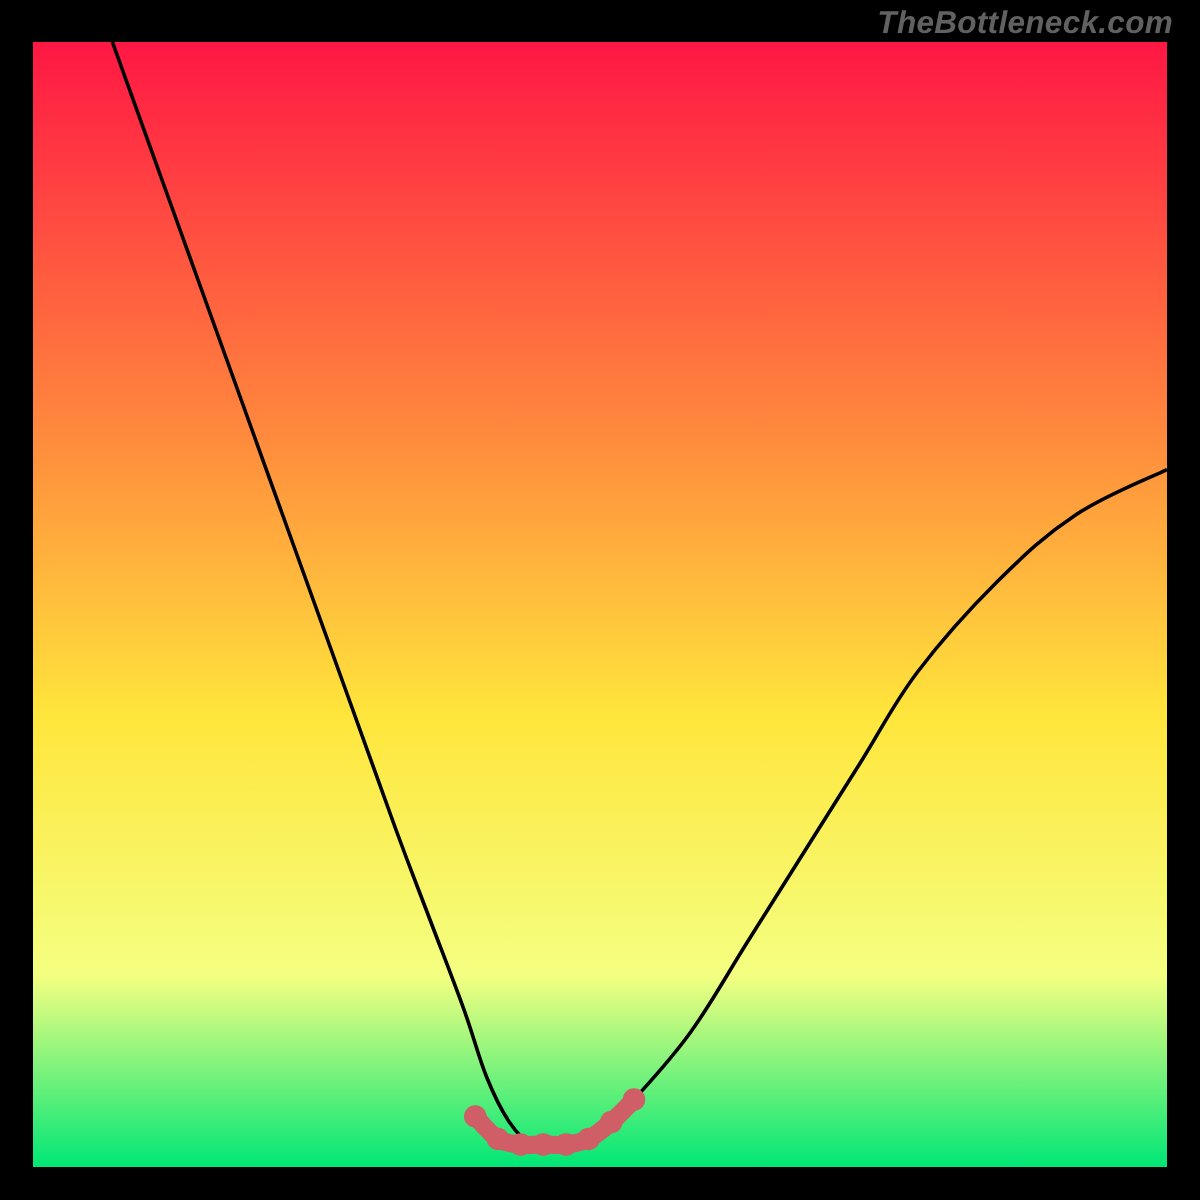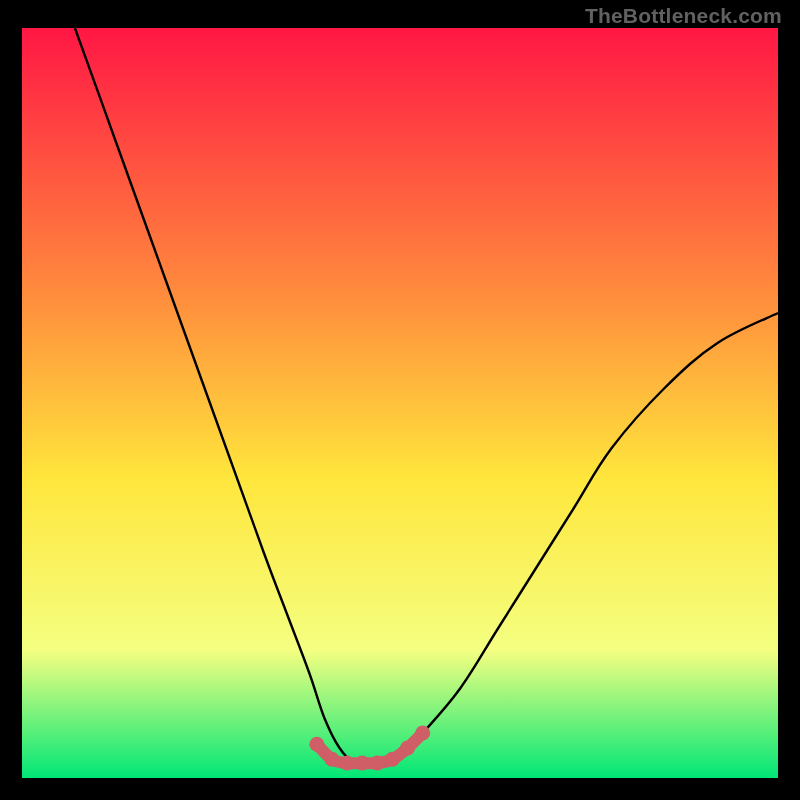--- a/index.html
+++ b/index.html
@@ -9,20 +9,21 @@
     height: 800px;
     background: #000;
     overflow: hidden;
     font-family: Arial, Helvetica, sans-serif;
   }
   .frame {
     position: relative;
     width: 800px;
     height: 800px;
     background: #000;
+    font-style: italic;
   }
   .watermark {
     position: absolute;
     top: 4px;
     right: 18px;
     color: #616161;
     font-size: 21px;
     font-weight: 600;
     letter-spacing: 0.2px;
     user-select: none;

